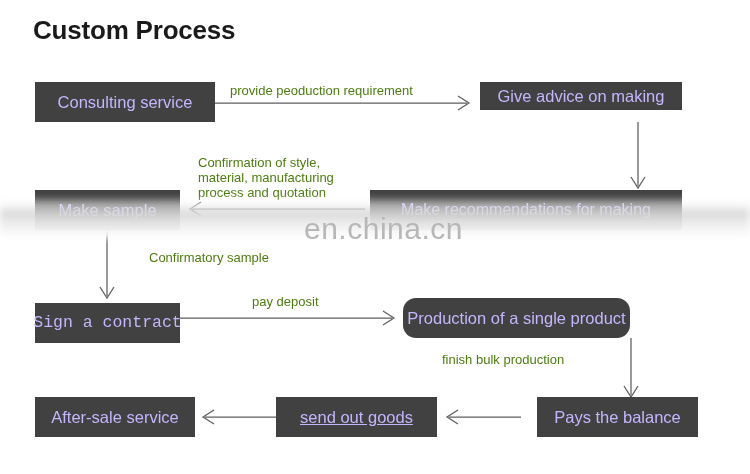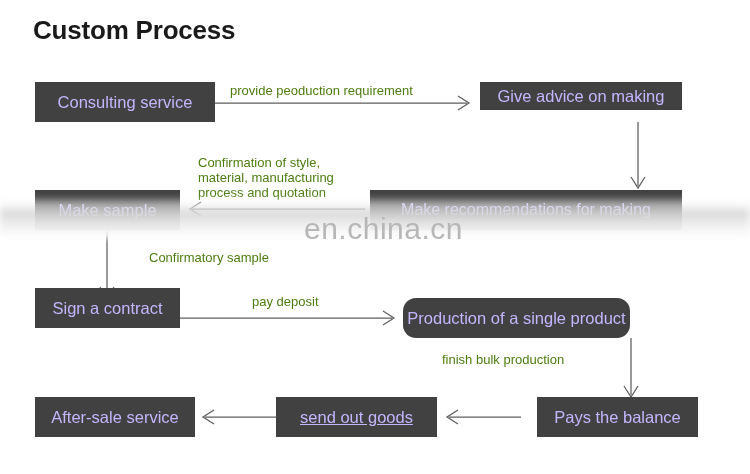--- a/index.html
+++ b/index.html
@@ -123,21 +123,21 @@
   <div class="edge-label multi" style="left:196px; top:155px;">Confirmation of style, material, manufacturing process and quotation</div>
 
   <div class="node" style="left:370px; top:190px; width:312px; height:40px; font-size:16px;">Make recommendations for making</div>
 
   <svg class="conn" style="left:96px; top:230px; width:22px; height:70px;" viewBox="0 0 22 70">
     <line x1="11" y1="0" x2="11" y2="66"></line>
     <polyline points="4,57 11,68 18,57"></polyline>
   </svg>
   <div class="edge-label" style="left:115px; top:250px;margin-left:32px;">Confirmatory sample</div>
 
-  <div class="node" style="left:35px; top:288px; width:145px; height:40px;">Sign a contract</div>
+  <div class="node" style="left:35px; top:303px; width:145px; height:40px;font-family:Liberation Mono, monospace;">Sign a contract</div>
 
   <svg class="conn" style="left:180px; top:308px; width:225px; height:20px;" viewBox="0 0 225 20">
     <line x1="0" y1="10" x2="212" y2="10"></line>
     <polyline points="203,3 214,10 203,17"></polyline>
   </svg>
   <div class="edge-label" style="left:250px; top:294px;">pay deposit</div>
 
   <div class="node" style="left:403px; top:298px; width:227px; height:40px;border-radius:13px;">Production of a single product</div>
 
   <svg class="conn" style="left:620px; top:338px; width:22px; height:62px;" viewBox="0 0 22 62">

